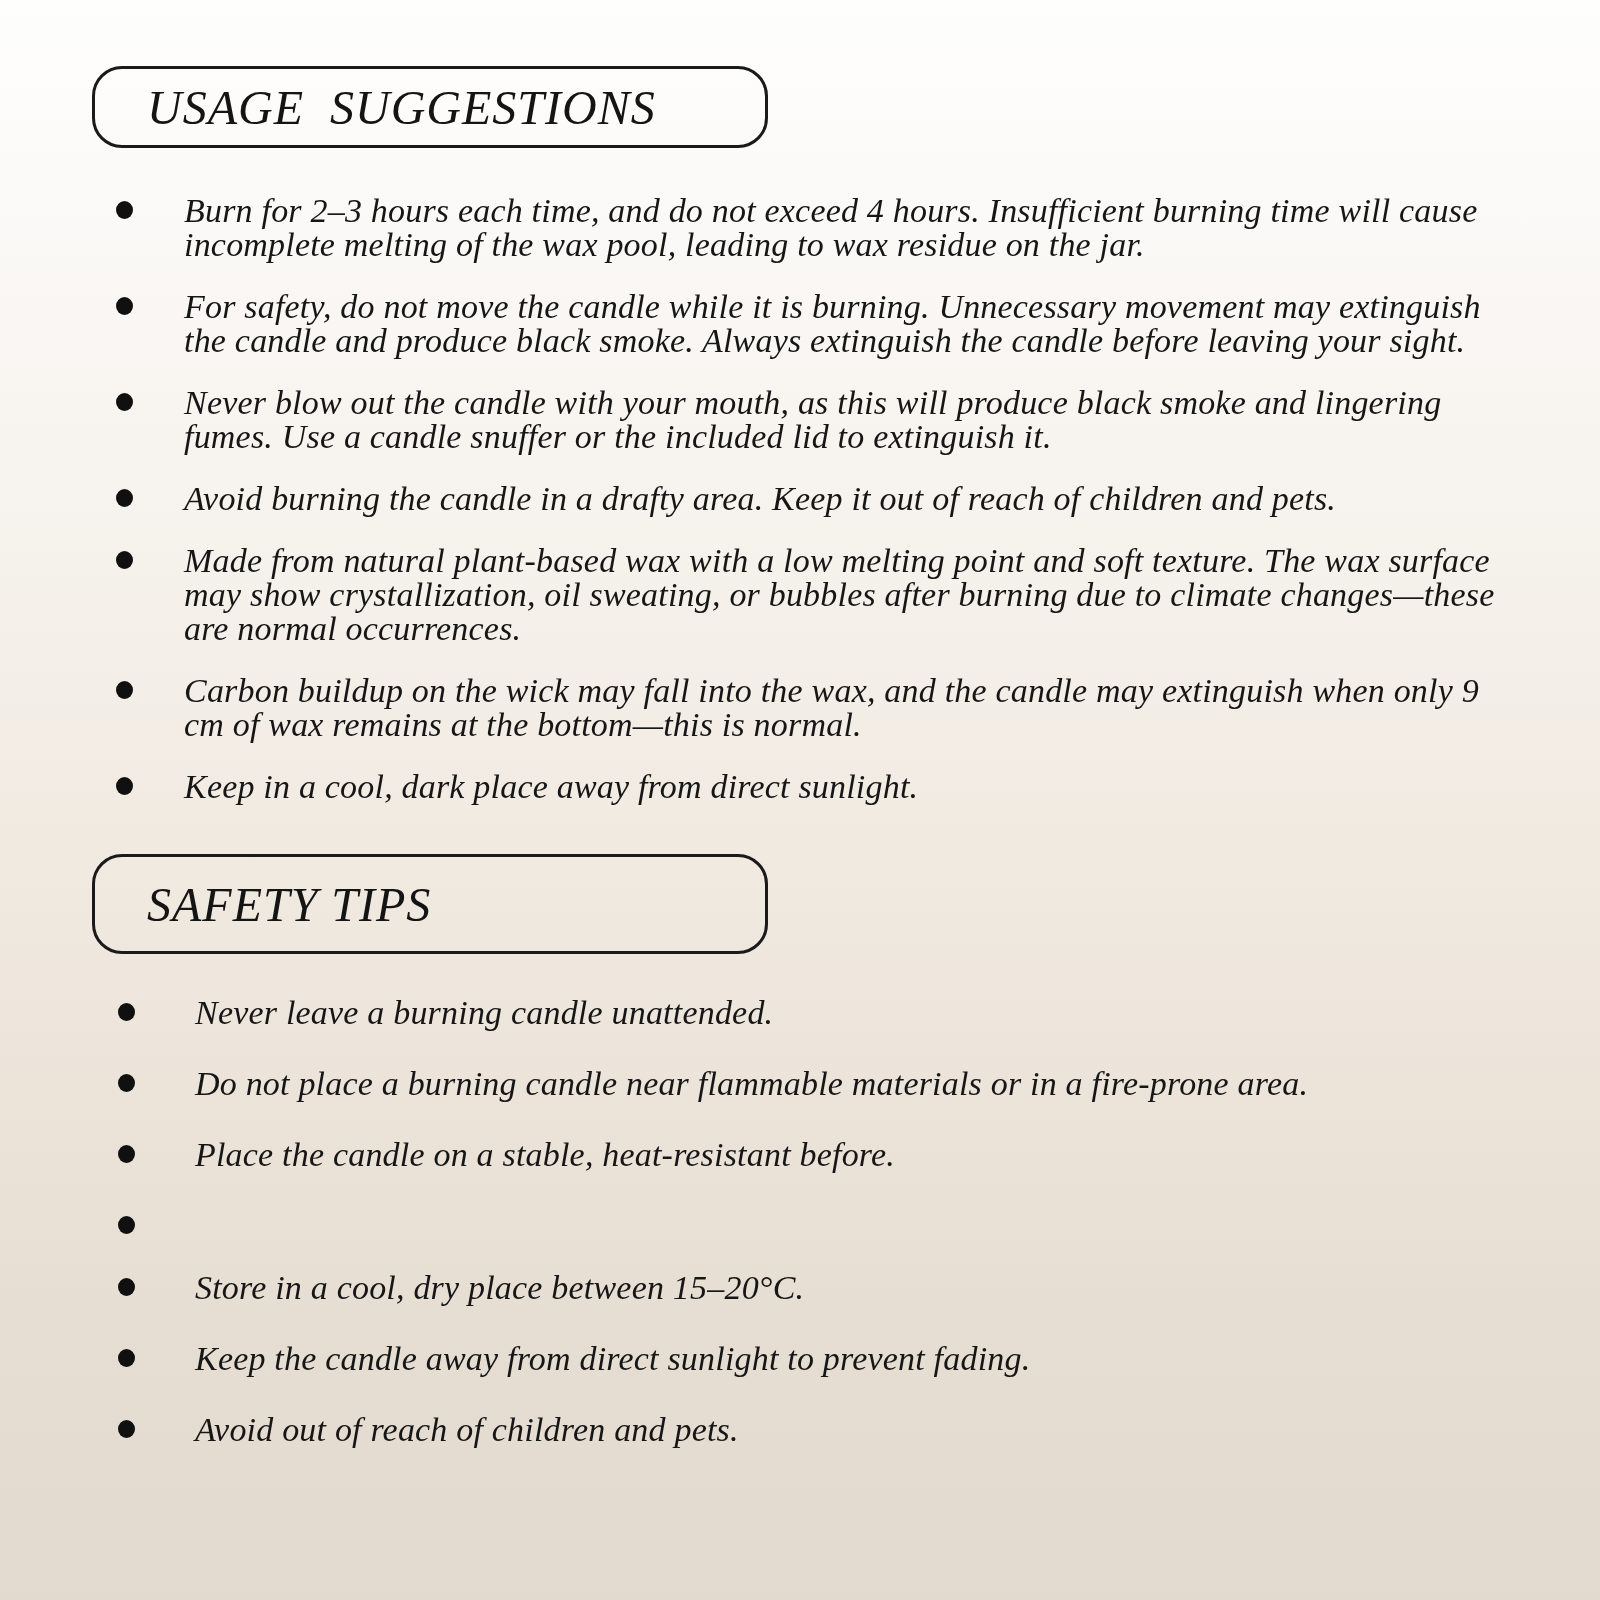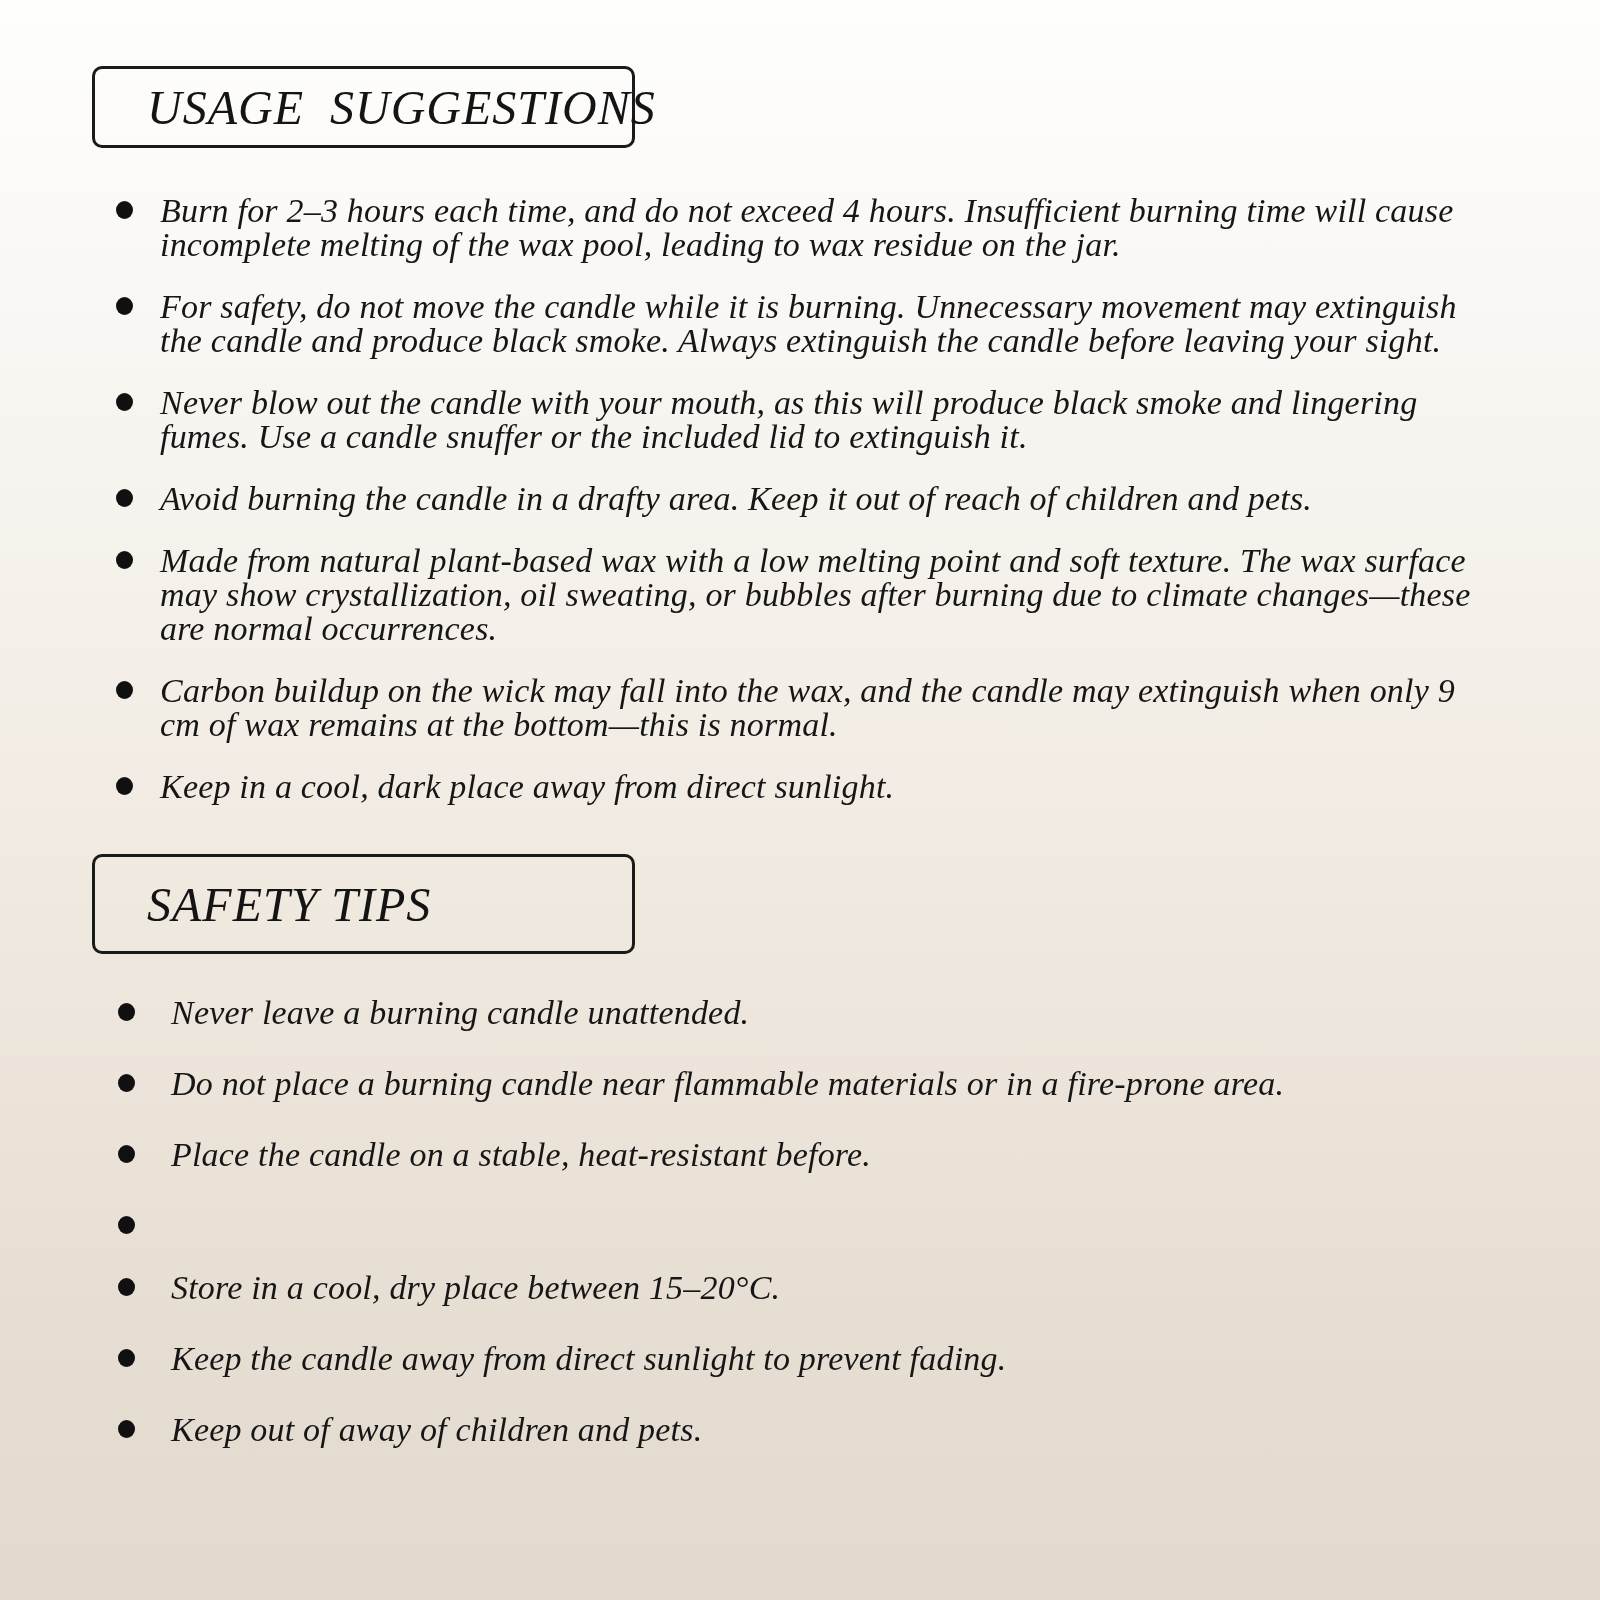--- a/index.html
+++ b/index.html
@@ -12,23 +12,23 @@
     overflow: hidden;
   }
   .page {
     box-sizing: border-box;
     width: 1600px;
     height: 1600px;
     padding: 66px 100px 0 92px;
   }
   .title-box {
     box-sizing: border-box;
-    width: 543px;
+    width: 676px;
     border: 3px solid #1a1a1a;
-    border-radius: 10px;
+    border-radius: 30px;
     display: flex;
     align-items: center;
     padding-left: 52px;
     background: transparent;
   }
   .title-box.usage { height: 82px; }
   .title-box.safety { height: 100px; margin-top: 50px; }
   .section-title {
     margin: 0;
     font-style: italic;
@@ -45,20 +45,21 @@
   }
   ul.list.usage-list { margin-top: 46px; padding-left: 24px; }
   ul.list.safety-list { margin-top: 42px; padding-left: 26px; }
   li.item {
     display: flex;
     align-items: flex-start;
     font-style: italic;
     font-size: 34px;
     line-height: 1.0;
     letter-spacing: 0.2px;
+    gap: 24px;
   }
   .usage-list li.item { margin-bottom: 28px; }
   .safety-list li.item { margin-bottom: 37px; font-family: Liberation Serif, serif; }
   .bullet {
     flex: 0 0 auto;
     width: 17px;
     height: 18px;
     border-radius: 50%;
     background: #101010;
     margin-top: 7px;
@@ -134,18 +135,18 @@
         <li class="item">
           <span class="bullet"></span>
           <span class="item-text">Store in a cool, dry place between 15–20°C.</span>
         </li>
         <li class="item">
           <span class="bullet"></span>
           <span class="item-text">Keep the candle away from direct sunlight to prevent fading.</span>
         </li>
         <li class="item">
           <span class="bullet"></span>
-          <span class="item-text">Keep out of away of children and pets.</span>
+          <span class="item-text">Avoid out of reach of children and pets.</span>
         </li>
       </ul>
   </section>
 
 </main>
 
 </body></html>

